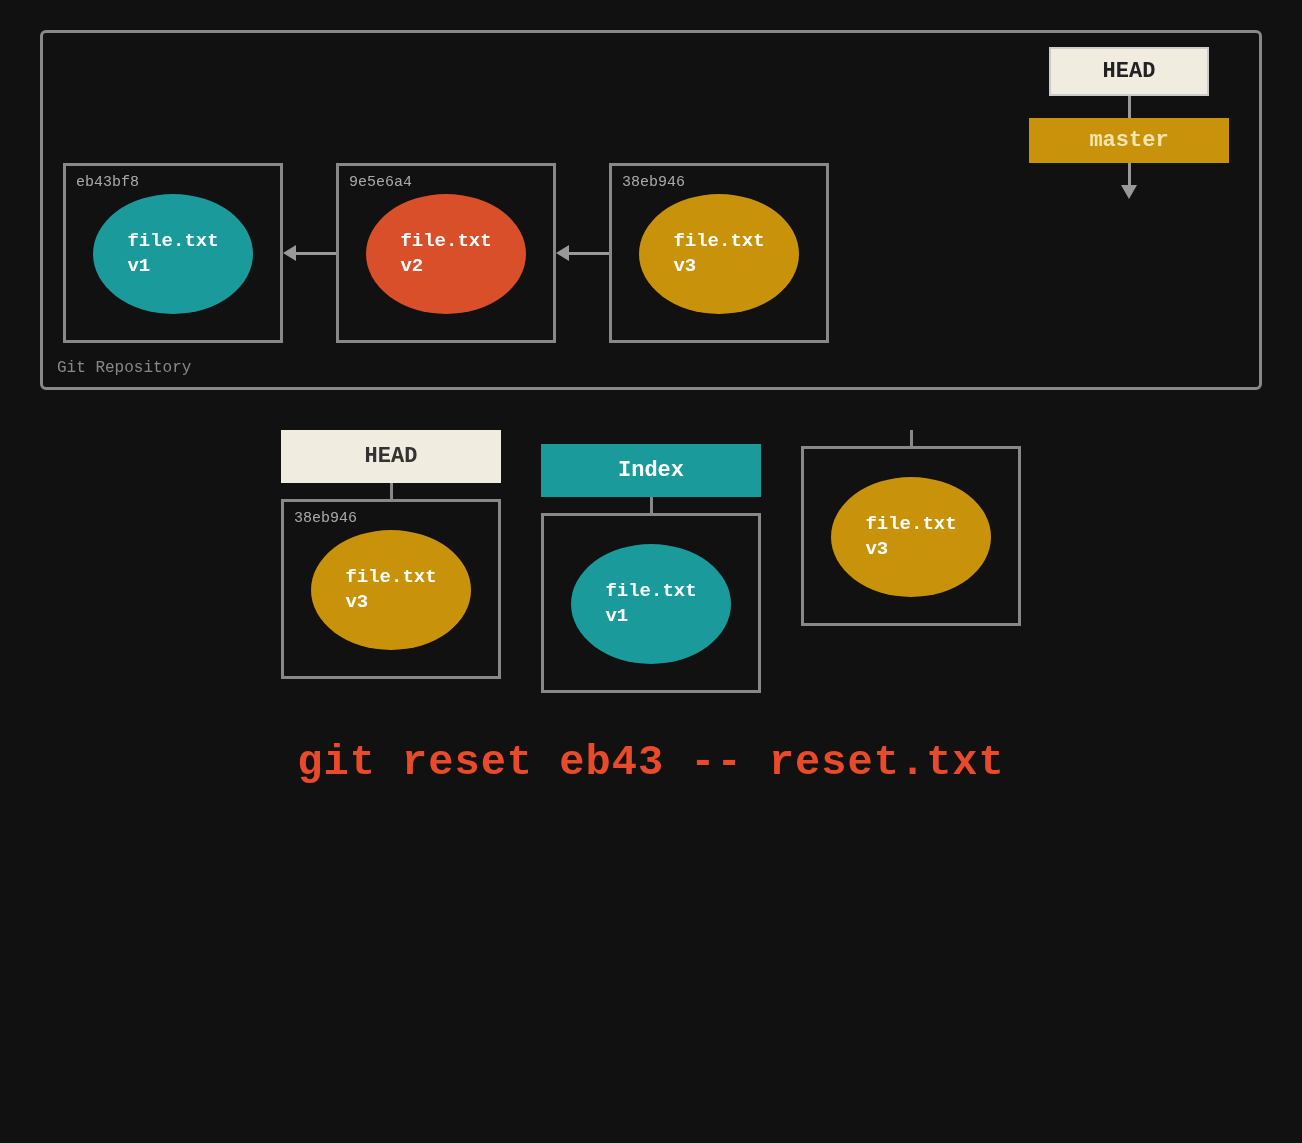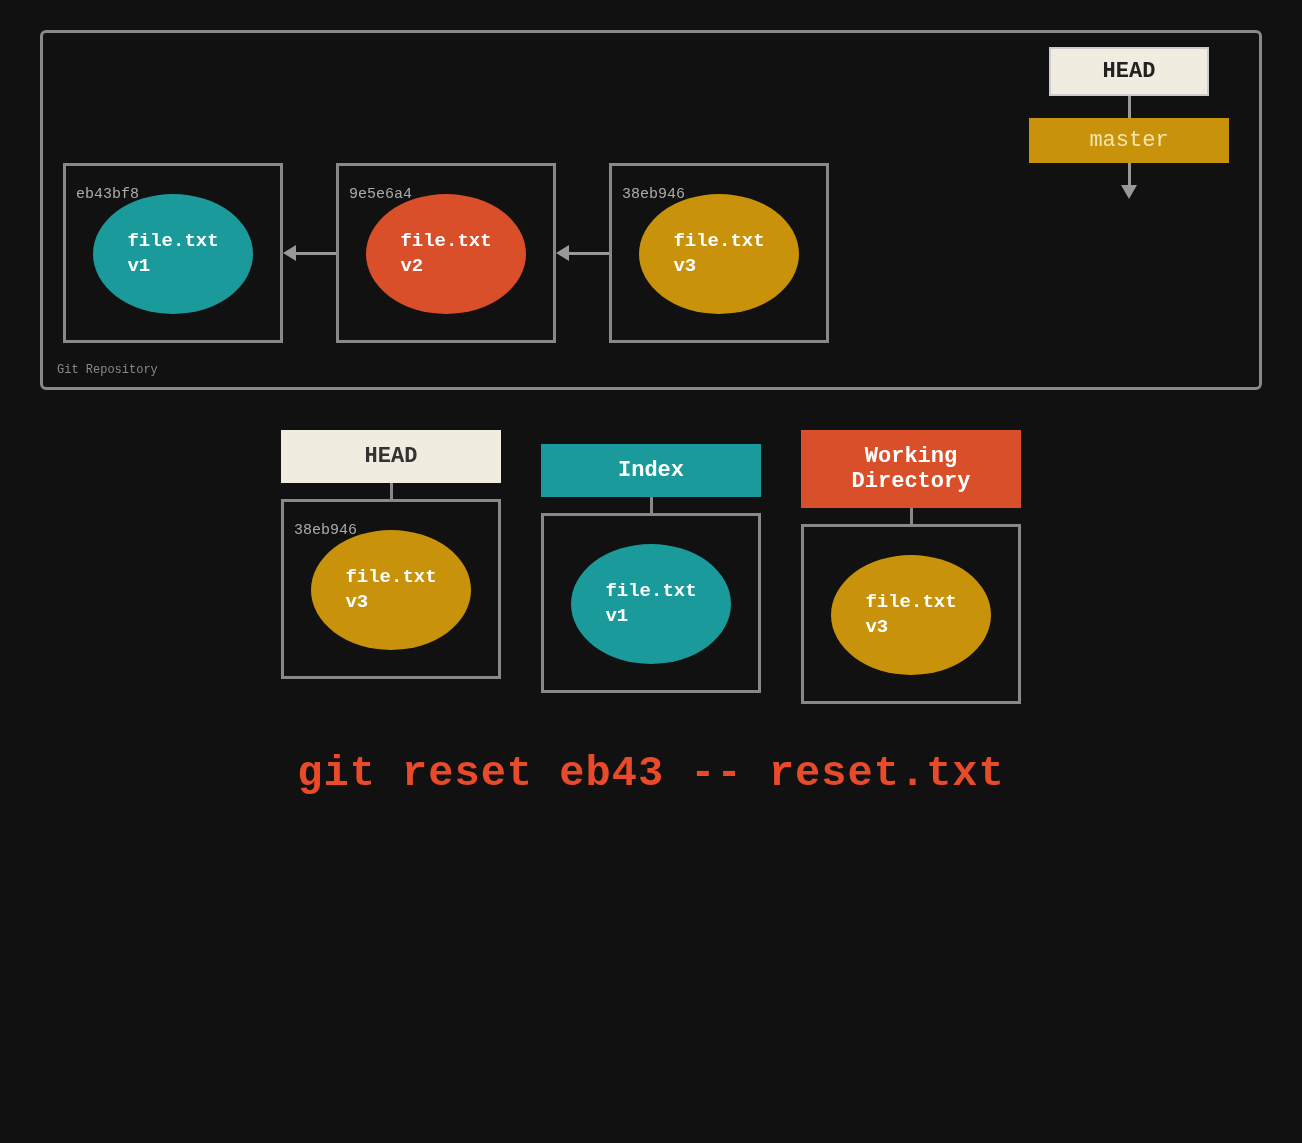--- a/index.html
+++ b/index.html
@@ -24,21 +24,21 @@
       padding: 20px 20px 14px 20px;
       position: relative;
       margin-bottom: 40px;
     }
 
     .git-repo-label {
       position: absolute;
       bottom: 10px;
       left: 14px;
       color: #888;
-      font-size: 12px;
+      font-size: 16px;
       font-family: 'Courier New', Courier, monospace;
     }
 
     
     .head-master-group {
       display: flex;
       flex-direction: column;
       align-items: center;
       position: absolute;
       top: 14px;
@@ -63,21 +63,21 @@
       height: 22px;
       background: #999;
       margin: 0 auto;
     }
 
     .master-box {
       background: #c8920a;
       color: #f5e6b0;
       font-family: 'Courier New', Courier, monospace;
       font-size: 22px;
-      font-weight: normal;
+      font-weight: bold;
       padding: 10px 30px;
       text-align: center;
       min-width: 200px;
     }
 
     .arrow-down-master {
       width: 0;
       height: 0;
       border-left: 8px solid transparent;
       border-right: 8px solid transparent;
@@ -104,21 +104,21 @@
       min-width: 220px;
       min-height: 180px;
       display: flex;
       flex-direction: column;
       align-items: center;
       justify-content: center;
     }
 
     .commit-hash {
       position: absolute;
-      top: 20px;
+      top: 8px;
       left: 10px;
       color: #aaa;
       font-size: 15px;
       font-family: 'Courier New', Courier, monospace;
     }
 
     .blob {
       border-radius: 50%;
       display: flex;
       flex-direction: column;
@@ -300,21 +300,20 @@
 
   <div class="bottom-panel">
     <div class="label-box label-index">Index</div>
     <div class="small-connector"></div>
     <div class="bottom-commit-box">
       <div class="blob blob-teal">file.txt<br>v1</div>
     </div>
   </div>
 
   <div class="bottom-panel">
-    <div class="label-box label-workdir">Working<br>Directory</div>
     <div class="small-connector"></div>
     <div class="bottom-commit-box">
       <div class="blob blob-gold">file.txt<br>v3</div>
     </div>
   </div>
 
 </div>
 
 <div class="git-command">git reset eb43 -- reset.txt</div>
 

